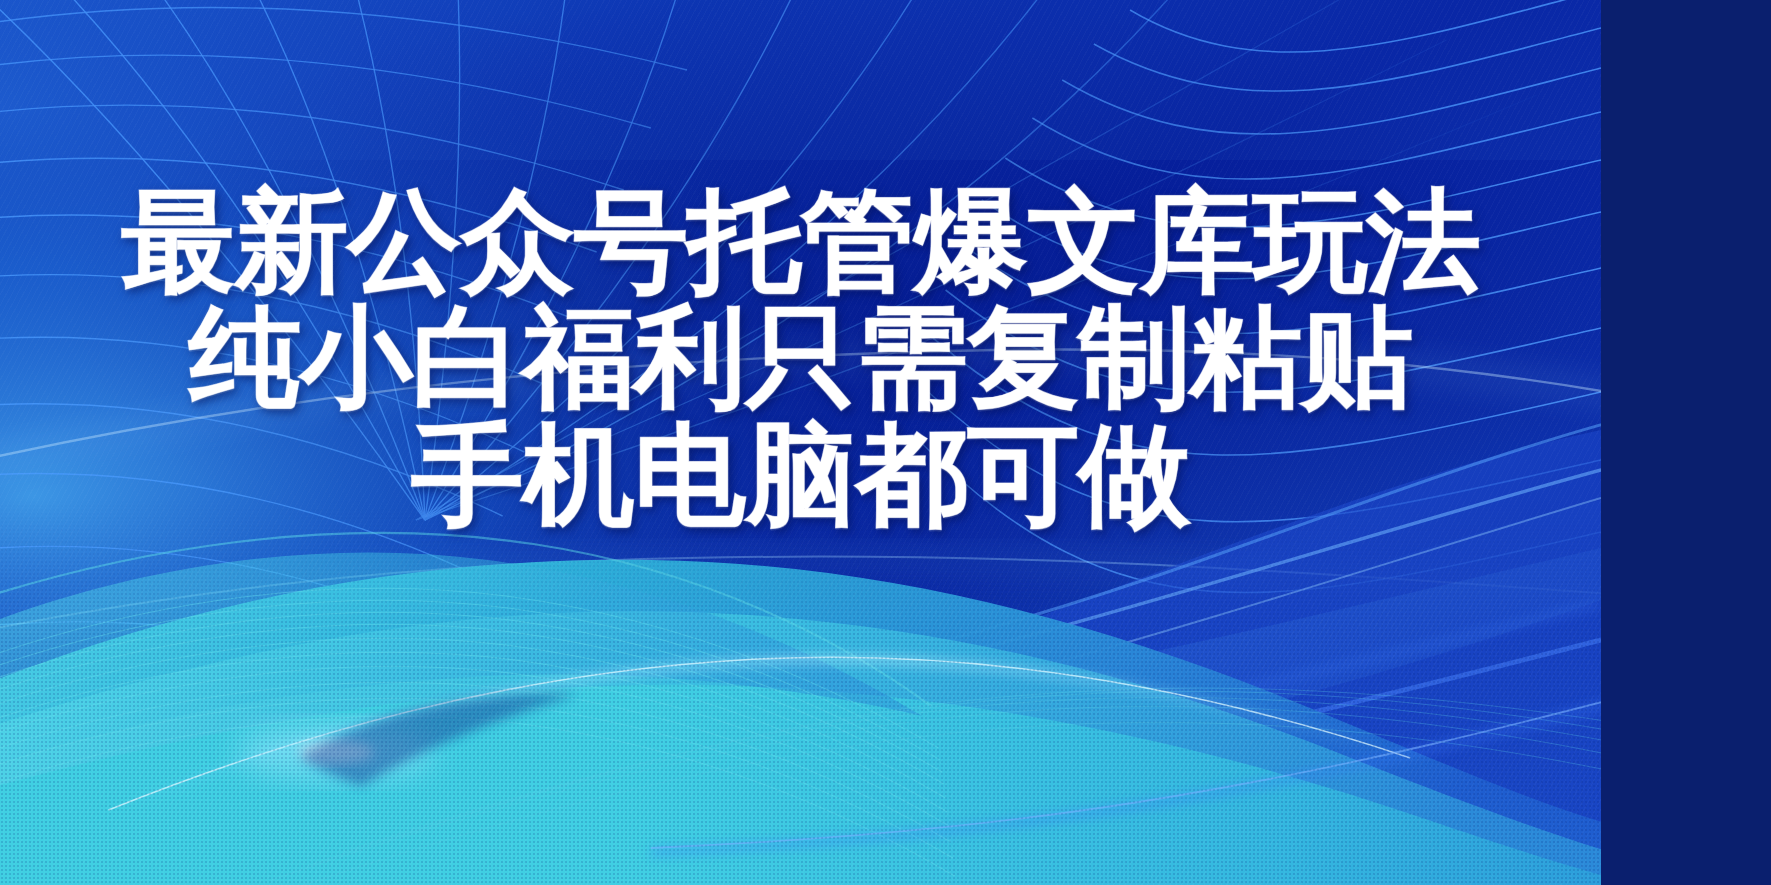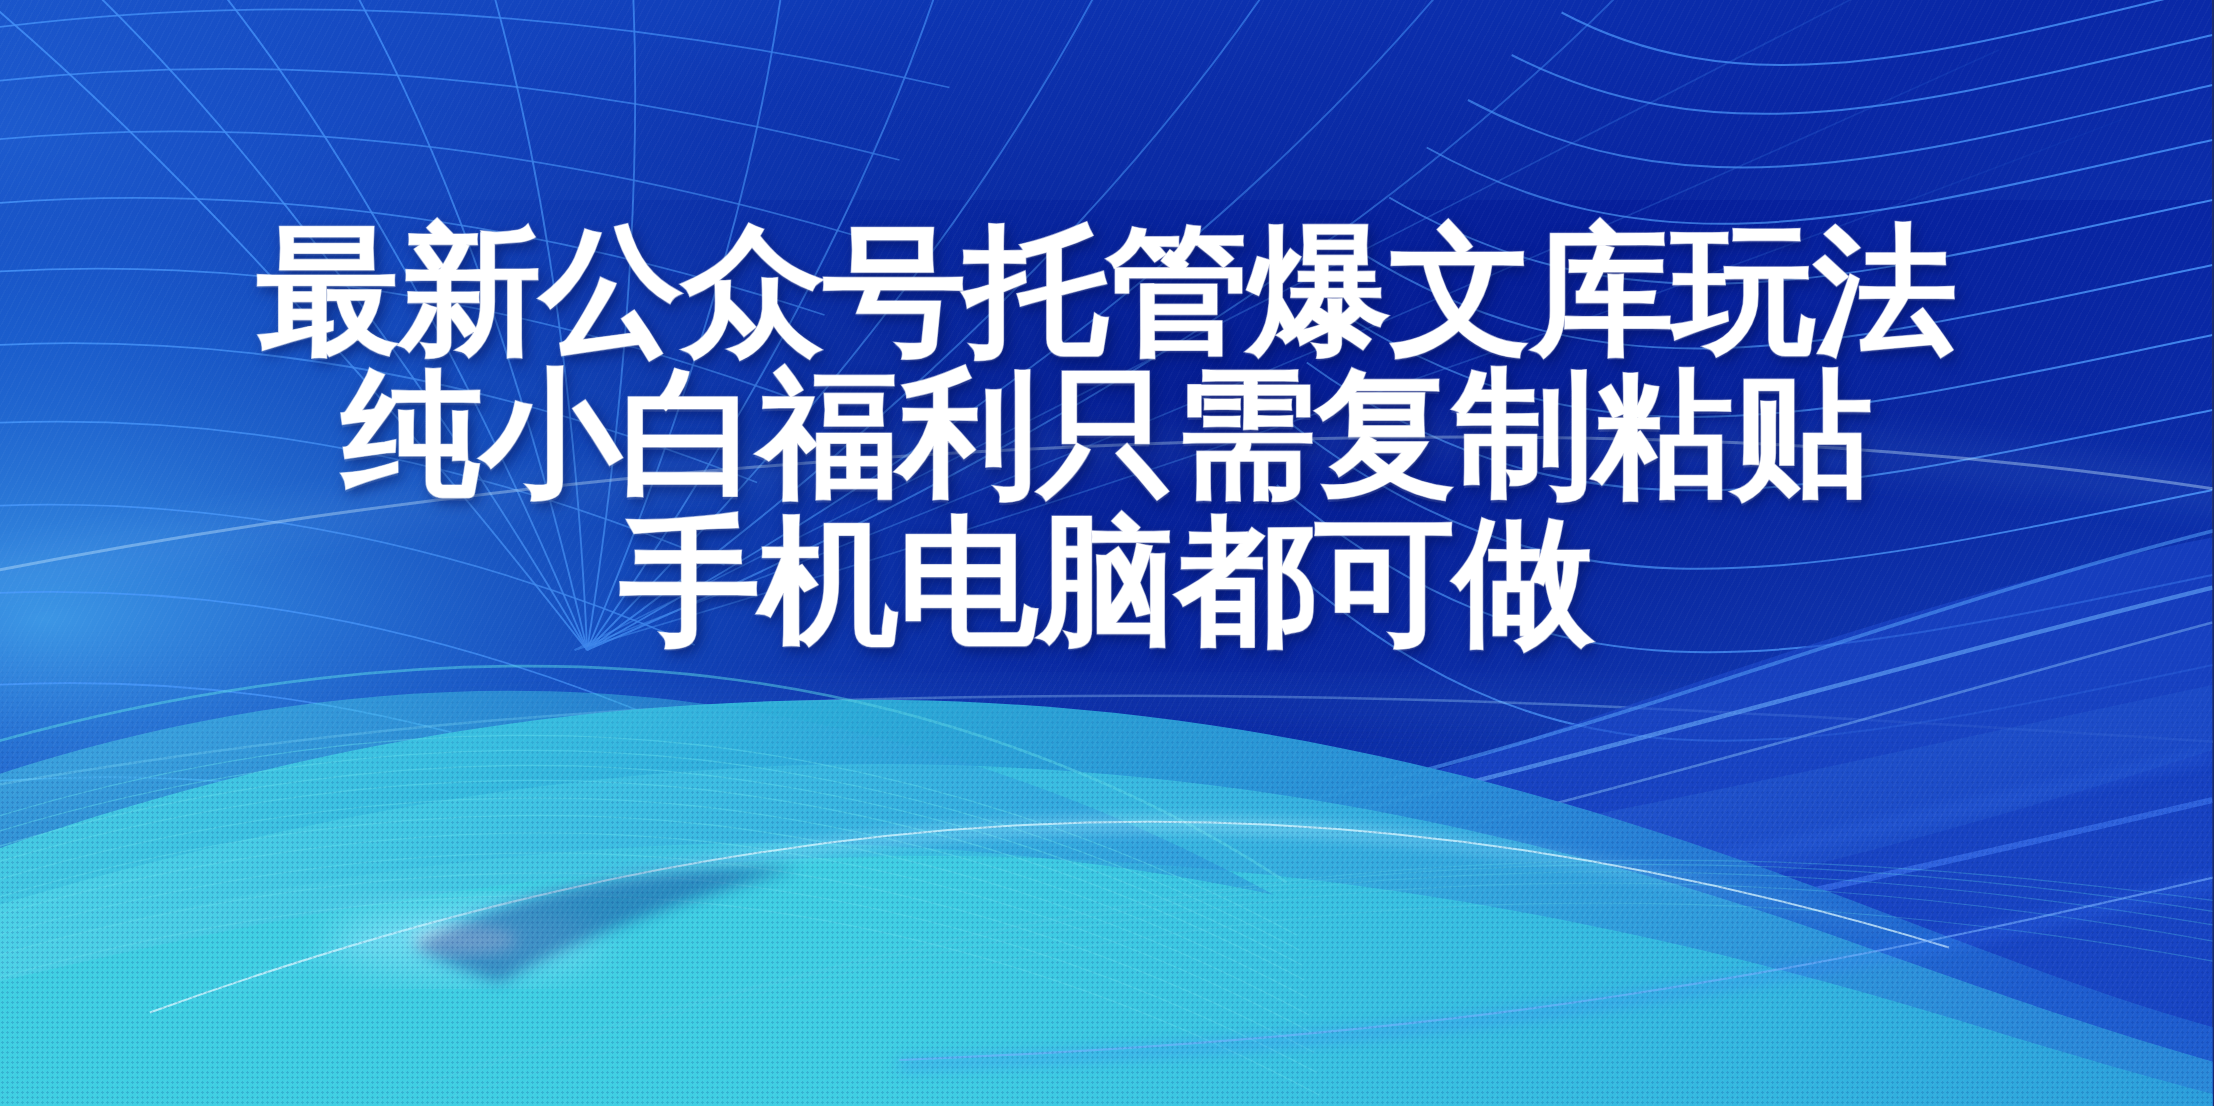--- a/index.html
+++ b/index.html
@@ -2,25 +2,25 @@
 <html><head>
 <meta charset="utf-8">
 <style>
   html, body {
     margin: 0;
     padding: 0;
     background: #0a1f6e;
   }
   #banner {
     position: relative;
-    width: 1770px;
+    width: 1601px;
     height: 885px;
     overflow: hidden;
-    font-family: Liberation Mono, monospace;
-    background: #404040;
+    font-family: Liberation Sans, sans-serif;
+    background: #8b5cf6;
   }
   .layer {
     position: absolute;
     inset: 0;
     width: 100%;
     height: 100%;
     pointer-events: none;
   }
   #bg-svg { display: block; }
 

